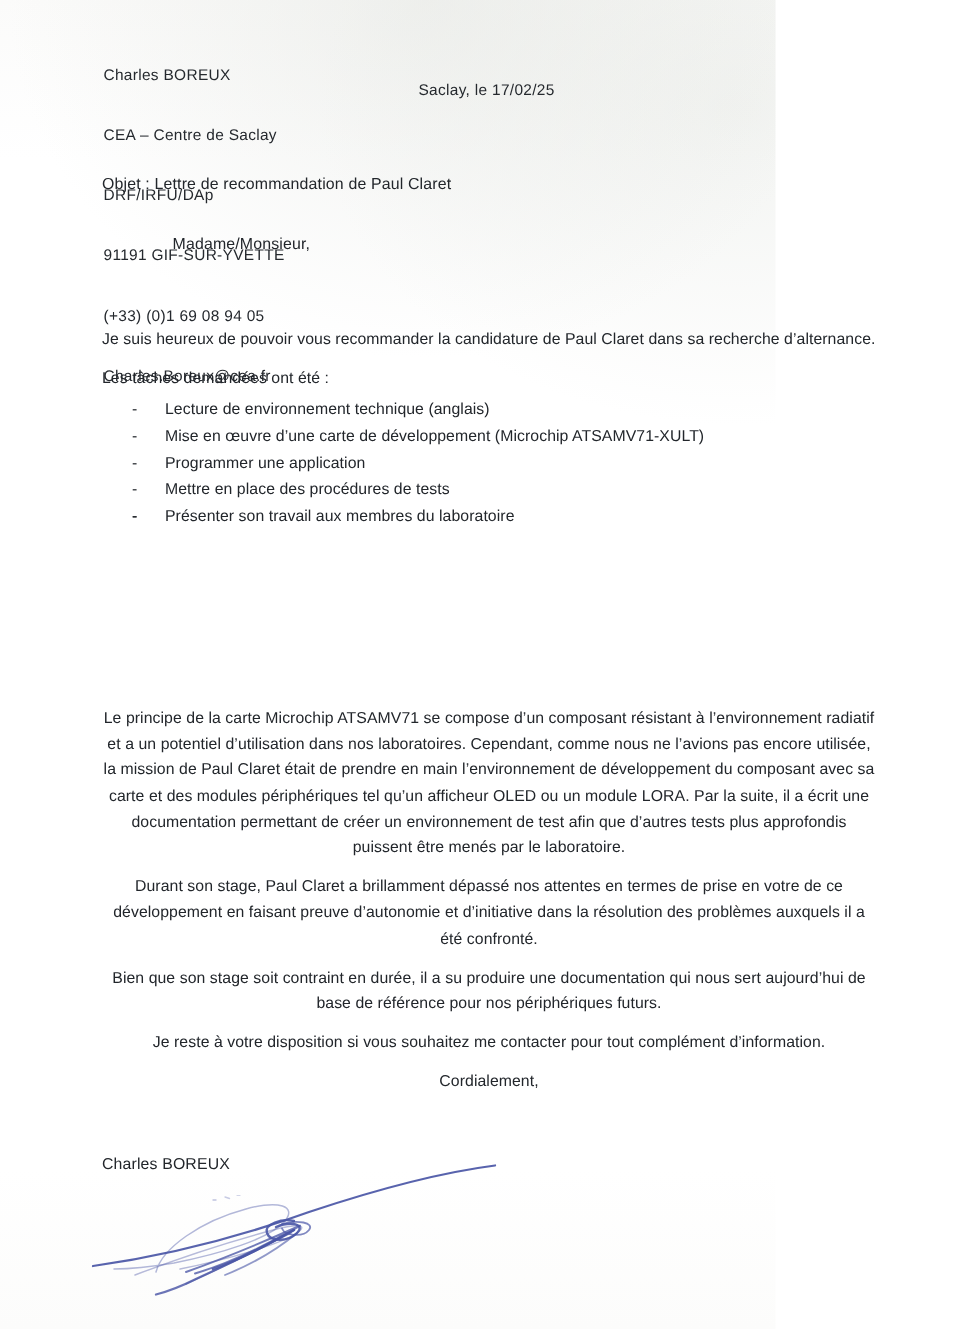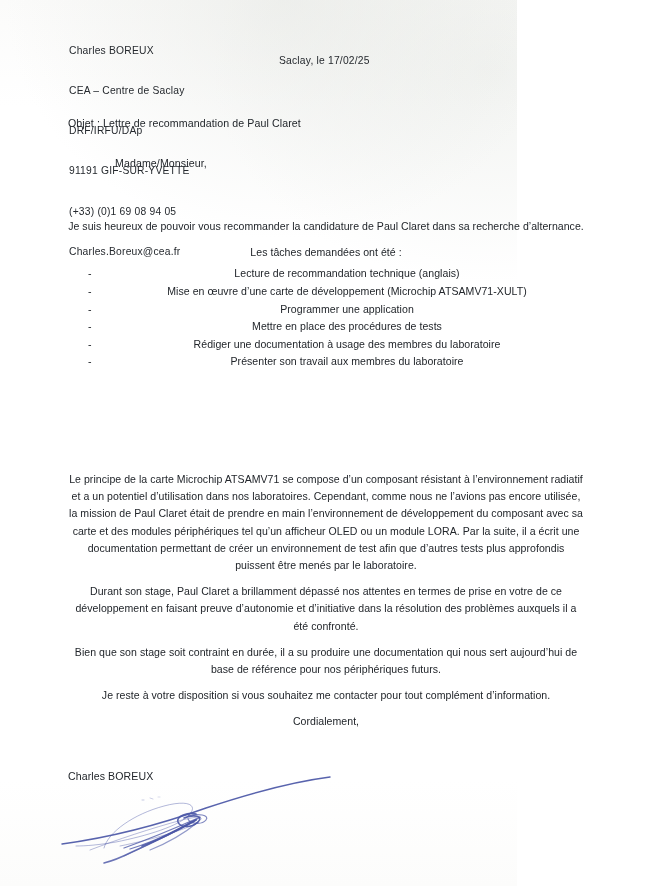--- a/index.html
+++ b/index.html
@@ -76,21 +76,21 @@
   
   .body-block {
     position: absolute;
     left: 68px;
     top: 218px;
     width: 516px;
     font-size: 10.55px;
     line-height: 17.2px;
     letter-spacing: 0.004em;
     color: #22262b;
-    text-align: center;
+    text-align: left;
   }
   .para {
     margin: 0 0 9px 0;
   }
 
   .lead-in {
     margin: 9px 0 4px 0;
   }
 
   
@@ -167,37 +167,36 @@
   <div class="subject">Objet : Lettre de recommandation de Paul Claret</div>
 
   <div class="salutation">Madame/Monsieur,</div>
 
   <div class="body-block">
     <p class="para">Je suis heureux de pouvoir vous recommander la candidature de Paul Claret dans sa recherche d’alternance.</p>
     <p class="lead-in">Les tâches demandées ont été :</p>
     <ul class="task-list">
       <li>
         <span class="dash">-</span>
-        <span>Lecture de recommandation technique (anglais)</span>
+        <span>Lecture de environnement technique (anglais)</span>
       </li>
       <li>
         <span class="dash">-</span>
         <span>Mise en œuvre d’une carte de développement (Microchip ATSAMV71-XULT)</span>
       </li>
       <li>
         <span class="dash">-</span>
         <span>Programmer une application</span>
       </li>
       <li>
         <span class="dash">-</span>
         <span>Mettre en place des procédures de tests</span>
       </li>
       <li>
         <span class="dash">-</span>
-        <span>Rédiger une documentation à usage des membres du laboratoire</span>
       </li>
       <li>
         <span class="dash">-</span>
         <span>Présenter son travail aux membres du laboratoire</span>
       </li>
     </ul>
   </div>
 
   <div class="closing-block">
     <p class="para">Le principe de la carte Microchip ATSAMV71 se compose d’un composant résistant à l’environnement radiatif et a un potentiel d’utilisation dans nos laboratoires. Cependant, comme nous ne l’avions pas encore utilisée, la mission de Paul Claret était de prendre en main l’environnement de développement du composant avec sa carte et des modules périphériques tel qu’un afficheur OLED ou un module LORA. Par la suite, il a écrit une documentation permettant de créer un environnement de test afin que d’autres tests plus approfondis puissent être menés par le laboratoire.</p>

